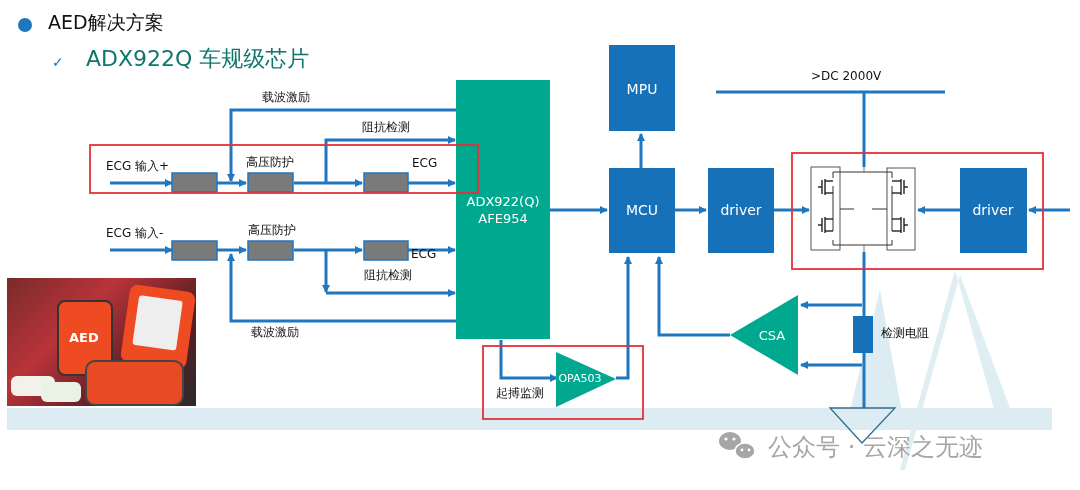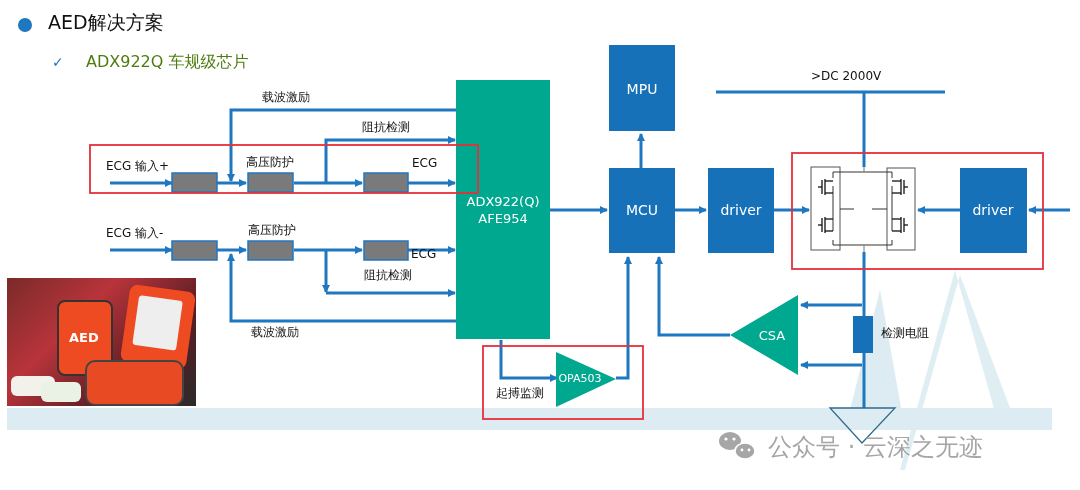--- a/index.html
+++ b/index.html
@@ -1,21 +1,21 @@
 <!DOCTYPE html>
 <html><head>
 <meta charset="utf-8">
 <style>
   html, body { margin: 0; padding: 0; background: #ffffff; }
   body { width: 1080px; height: 490px; position: relative; overflow: hidden;
          font-family: "DejaVu Sans", "Liberation Sans", sans-serif; }
   .abs { position: absolute; }
   .title { left: 48px; top: 10px; font-size: 19px; color: #111; }
   .title-dot { left: 18px; top: 18px; width: 14px; height: 14px; border-radius: 50%; background: #1f77c0; }
-  .subtitle { left: 86px; top: 52px; font-size: 16px; color: #4d7c0f; }
+  .subtitle { left: 86px; top: 44px; font-size: 22px; color: #0f766e; }
   .check { left: 52px; top: 54px; font-size: 14px; color: #1f77c0; }
   svg#diagram { position: absolute; left: 0; top: 0; }
   .lbl { font-family: "DejaVu Sans", "Liberation Sans", sans-serif; font-size: 12px; fill: #111; }
   .wlbl { font-family: "DejaVu Sans", "Liberation Sans", sans-serif; fill: #ffffff; }
   .wm { font-family: "DejaVu Sans", "Liberation Sans", sans-serif; font-size: 24px; fill: #a6a6a6; }
   .photo { left: 7px; top: 278px; width: 189px; height: 128px; overflow: hidden;
            background: linear-gradient(135deg, #7a2a2a 0%, #b8343a 35%, #5a1d24 70%, #2b2b2b 100%); }
   .photo .dev1 { position: absolute; left: 50px; top: 22px; width: 52px; height: 72px; border-radius: 8px; background: #ee4b23; border: 2px solid #333; }
   .photo .dev1 span { position: absolute; left: 10px; top: 28px; color: #fff; font-size: 13px; font-weight: bold; font-family: "DejaVu Sans", sans-serif; }
   .photo .dev2 { position: absolute; left: 118px; top: 10px; width: 66px; height: 78px; border-radius: 8px; background: #ee4b23; transform: rotate(8deg); }

